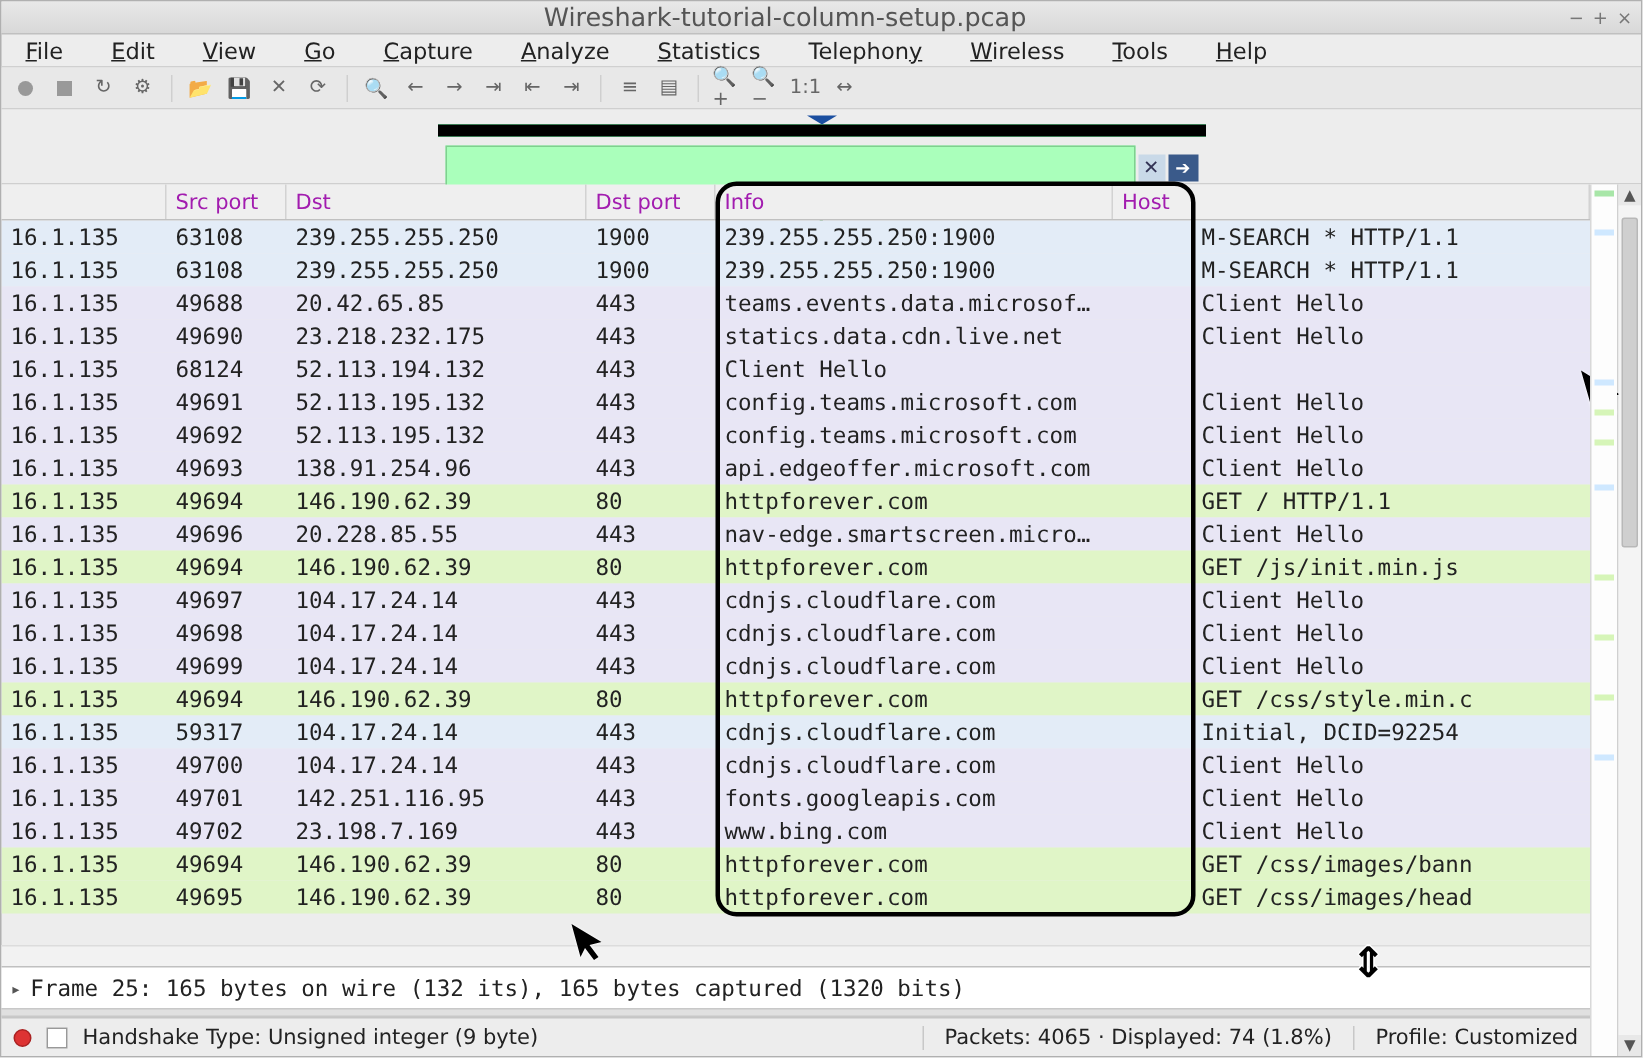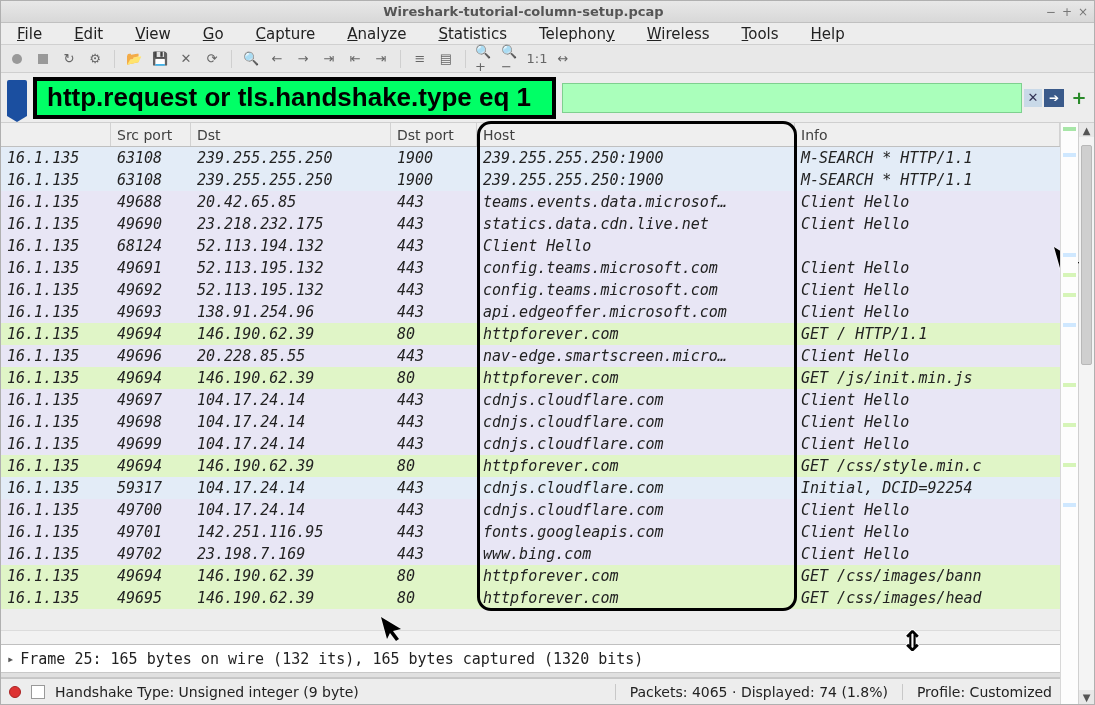--- a/index.html
+++ b/index.html
@@ -1,44 +1,44 @@
 <!DOCTYPE html>
 <html><head>
 <meta charset="utf-8">
 <style>
   * { box-sizing: border-box; }
   html, body { margin: 0; padding: 0; font-family: "DejaVu Sans", "Liberation Sans", Arial, sans-serif; font-size: 13px; color: #222; background: #f0f0f0; }
   .window { width: 1095px; height: 705px; background: #ededed; border: 1px solid #b0b0b0; display: flex; flex-direction: column; position: relative; }
   .titlebar { height: 22px; background: linear-gradient(#e8e8e8,#d8d8d8); border-bottom: 1px solid #c0c0c0; display: flex; align-items: center; }
-  .titlebar .title { flex: 1; text-align: center; font-weight: bold; color: #555; font-size: 13px; }
+  .titlebar .title { flex: 1; text-align: center; font-weight: normal; color: #555; font-size: 17px; }
   .titlebar .btns { display: flex; gap: 6px; padding-right: 6px; color: #777; font-size: 12px; }
   .titlebar .btns span { cursor: pointer; }
   .menubar { height: 22px; display: flex; align-items: center; padding: 0 8px; gap: 16px; border-bottom: 1px solid #d0d0d0; font-size: 15px; }
   .menubar .mitem { padding: 3px 8px; }
   .menubar .mitem .ul { text-decoration: underline; }
   .toolbar { height: 28px; background: #e8e8e8; border-bottom: 1px solid #cfcfcf; display: flex; align-items: center; padding: 0 6px; gap: 6px; }
   .toolbar .tbtn { width: 20px; height: 20px; display: inline-flex; align-items: center; justify-content: center; color: #666; }
   .toolbar .sep { width: 1px; height: 18px; background: #cfcfcf; margin: 0 3px; }
-  .filterrow { height: 50px; display: flex; align-items: center; padding: 4px 6px; gap: 6px; background: #ededed; border-bottom: 1px solid #cfcfcf; }
+  .filterrow { height: 50px; display: flex; align-items: center; padding: 4px 6px; gap: 6px; background: #ededed; border-bottom: 1px solid #cfcfcf; flex-direction: column; }
   .bookmark { width: 20px; height: 36px; background: #1b4fa0; border-radius: 2px 2px 0 0; position: relative; }
   .bookmark::after { content:""; position:absolute; bottom:-6px; left:0; border-left:10px solid transparent; border-right:10px solid transparent; border-top:6px solid #1b4fa0; }
   .filter-callout { flex: 1; height: 42px; background: #00ff66; border: 4px solid #000; display: flex; align-items: center; padding: 0 10px; font-size: 26px; font-weight: 900; font-family: Arial, sans-serif; color: #000; overflow: hidden; white-space: nowrap; }
   .filter-trail { display: flex; align-items: center; height: 42px; }
   .filter-trail-bg { width: 460px; height: 30px; background: #aaffbb; border: 1px solid #7fd08f; }
   .filter-icons { display: flex; align-items: center; gap: 2px; margin-left: 2px;}
   .filter-x { width:18px; height:18px; background:#c9d9e8; display:flex; align-items:center; justify-content:center; font-size:13px; color:#335; }
   .filter-arrow { width:20px; height:18px; background:#3a5a8a; color:#fff; display:flex; align-items:center; justify-content:center; font-size:12px; }
   .filter-plus { width:18px; height:18px; display:flex; align-items:center; justify-content:center; color:#2a8a2a; font-size:18px; font-weight:bold; }
   .body { flex: 1; display: flex; flex-direction: row; min-height: 0; }
   .content { flex: 1; display: flex; flex-direction: column; min-width: 0; }
   .table-wrap { flex: 1; display: flex; flex-direction: column; min-height: 0; position: relative; }
   .thead { display: flex; background: #efefef; border-bottom: 1px solid #c0c0c0; height: 24px; align-items: stretch; }
-  .th { border-right: 1px solid #d2d2d2; padding: 3px 6px; font-size: 14px; color: #404040; overflow: hidden; white-space: nowrap; display:flex; align-items:center; }
+  .th { border-right: 1px solid #d2d2d2; padding: 3px 6px; font-size: 14px; color: #a21caf; overflow: hidden; white-space: nowrap; display:flex; align-items:center; }
   .tbody { flex: 1; overflow: hidden; font-family: "DejaVu Sans Mono", "Liberation Mono", monospace; font-size: 15px; line-height: 22px; }
-  .row { display: flex; height: 22px; align-items: center; font-style: italic; }
+  .row { display: flex; height: 22px; align-items: center; }
   .cell { padding: 0 6px; overflow: hidden; white-space: nowrap; text-overflow: ellipsis; }
   .c-src { width: 110px; }
   .c-sport { width: 80px; }
   .c-dst { width: 200px; }
   .c-dport { width: 86px; }
   .c-host { width: 318px; }
   .c-info { flex: 1; min-width: 0; }
   .row.blue { background: #e3ecf7; }
   .row.lav  { background: #e8e6f5; }
   .row.green{ background: #e0f5c7; }
@@ -141,22 +141,22 @@
 
   <div class="body">
     <div class="content">
       <div class="table-wrap">
 
         <div class="thead">
           <div class="th c-src"></div>
           <div class="th c-sport">Src port</div>
           <div class="th c-dst">Dst</div>
           <div class="th c-dport">Dst port</div>
+          <div class="th c-info">Info</div>
           <div class="th c-host">Host</div>
-          <div class="th c-info">Info</div>
         </div>
 
         <div class="tbody" id="tbody">
             <div class="row blue">
               <div class="cell c-src">16.1.135</div>
               <div class="cell c-sport">63108</div>
               <div class="cell c-dst">239.255.255.250</div>
               <div class="cell c-dport">1900</div>
               <div class="cell c-host">239.255.255.250:1900</div>
               <div class="cell c-info">M-SEARCH * HTTP/1.1</div>

